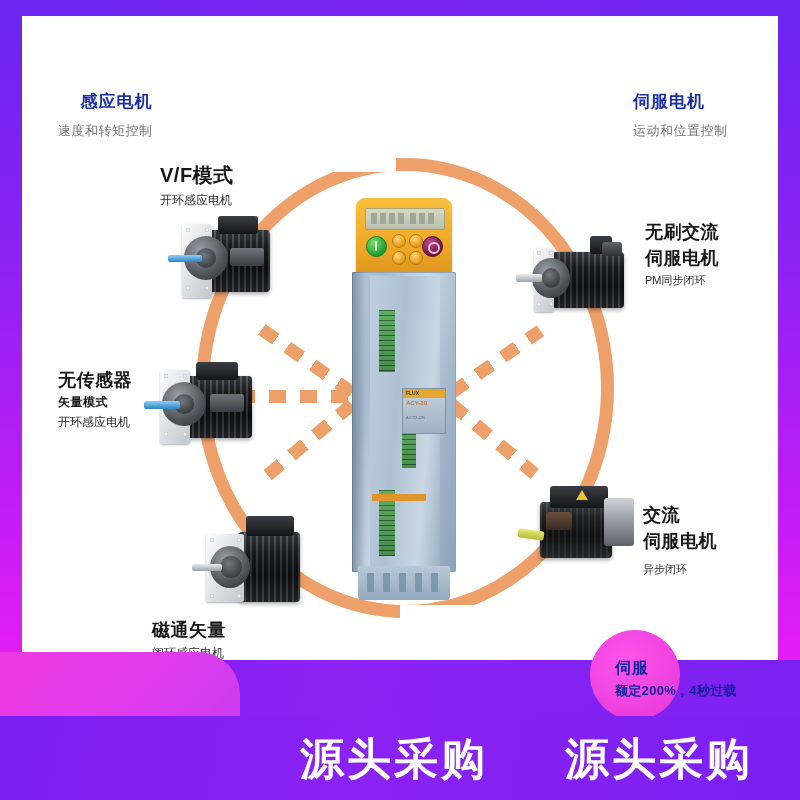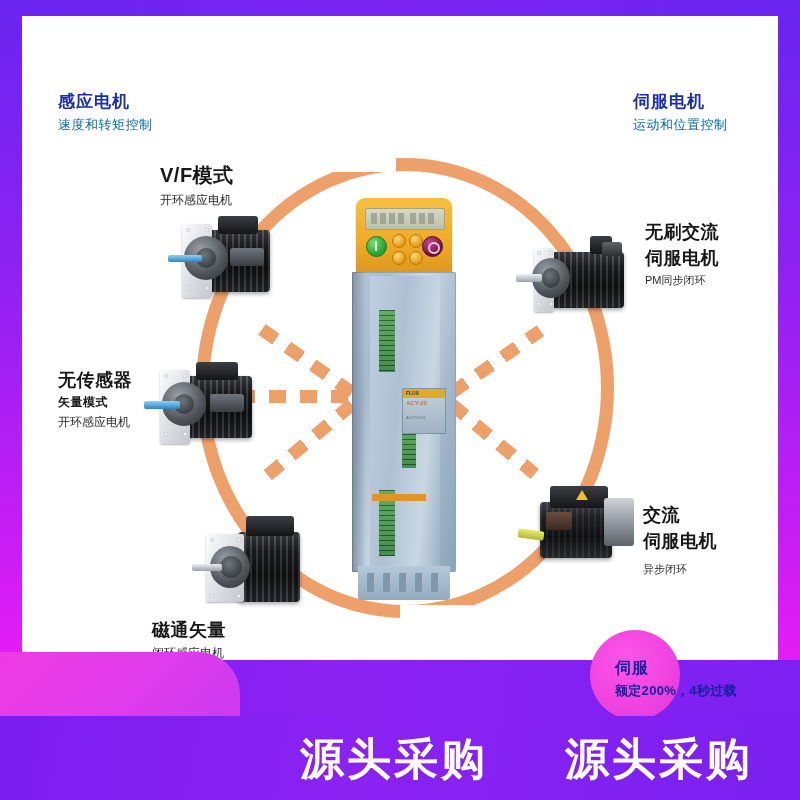--- a/index.html
+++ b/index.html
@@ -84,21 +84,21 @@
   .m-bolt{position:absolute;width:4px;height:4px;border-radius:50%;background:#f2f4f6;box-shadow:inset 0 0 1px #7a8089;}
   .m-warn{position:absolute;width:0;height:0;border-left:6px solid transparent;border-right:6px solid transparent;border-bottom:10px solid #edc42b;}
 
   
   .lbl{position:absolute;z-index:16;}
   .lbl .t1{font-weight:bold;color:#171717;letter-spacing:.5px;}
   .lbl .t2{color:#2a2a2a;}
 
   .hd{position:absolute;z-index:16;}
   .hd .h1{font-size:17px;font-weight:bold;color:#1a2ea8;letter-spacing:1px;}
-  .hd .h2{font-size:13px;color:#0369a1;letter-spacing:.5px;margin-top:3px;}
+  .hd .h2{font-size:13px;color:#737373;letter-spacing:.5px;margin-top:9px;}
 
   
   .wm-purpleblock{position:absolute;left:0;top:660px;width:800px;height:140px;
     background:linear-gradient(100deg,#7a1df0 0%,#8b22f2 40%,#7b21f1 100%);z-index:20;}
   .wm-pinkpanel{position:absolute;left:-40px;top:652px;width:280px;height:130px;
     background:linear-gradient(135deg,#f03ae0 0%,#e33ceb 45%,#c33af2 100%);
     border-radius:0 42px 42px 0;z-index:22;}
   .wm-pinkpanel .p1{position:absolute;left:60px;top:10px;font-size:50px;font-weight:bold;color:#fff;letter-spacing:2px;
     text-shadow:0 2px 3px rgba(90,0,120,.35);}
   .wm-pinkpanel .p2{position:absolute;left:60px;top:62px;font-size:50px;font-weight:bold;color:#fff;letter-spacing:2px;
@@ -121,21 +121,21 @@
 </head>
 <body>
 
 <div id="stage">
 
   <div class="frame-top"></div>
   <div class="frame-left"></div>
   <div class="frame-right"></div>
   <div class="frame-inner"></div>
 
-  <div class="hd" style="left:58px;top:90px;">
+  <div class="hd" style="left:58px;top:90px;text-align:right;">
     <div class="h1">感应电机</div>
     <div class="h2">速度和转矩控制</div>
   </div>
   <div class="hd" style="left:633px;top:90px;">
     <div class="h1">伺服电机</div>
     <div class="h2">运动和位置控制</div>
   </div>
 
   <div class="ring"></div>
   <div class="ring-mask-a"></div>

